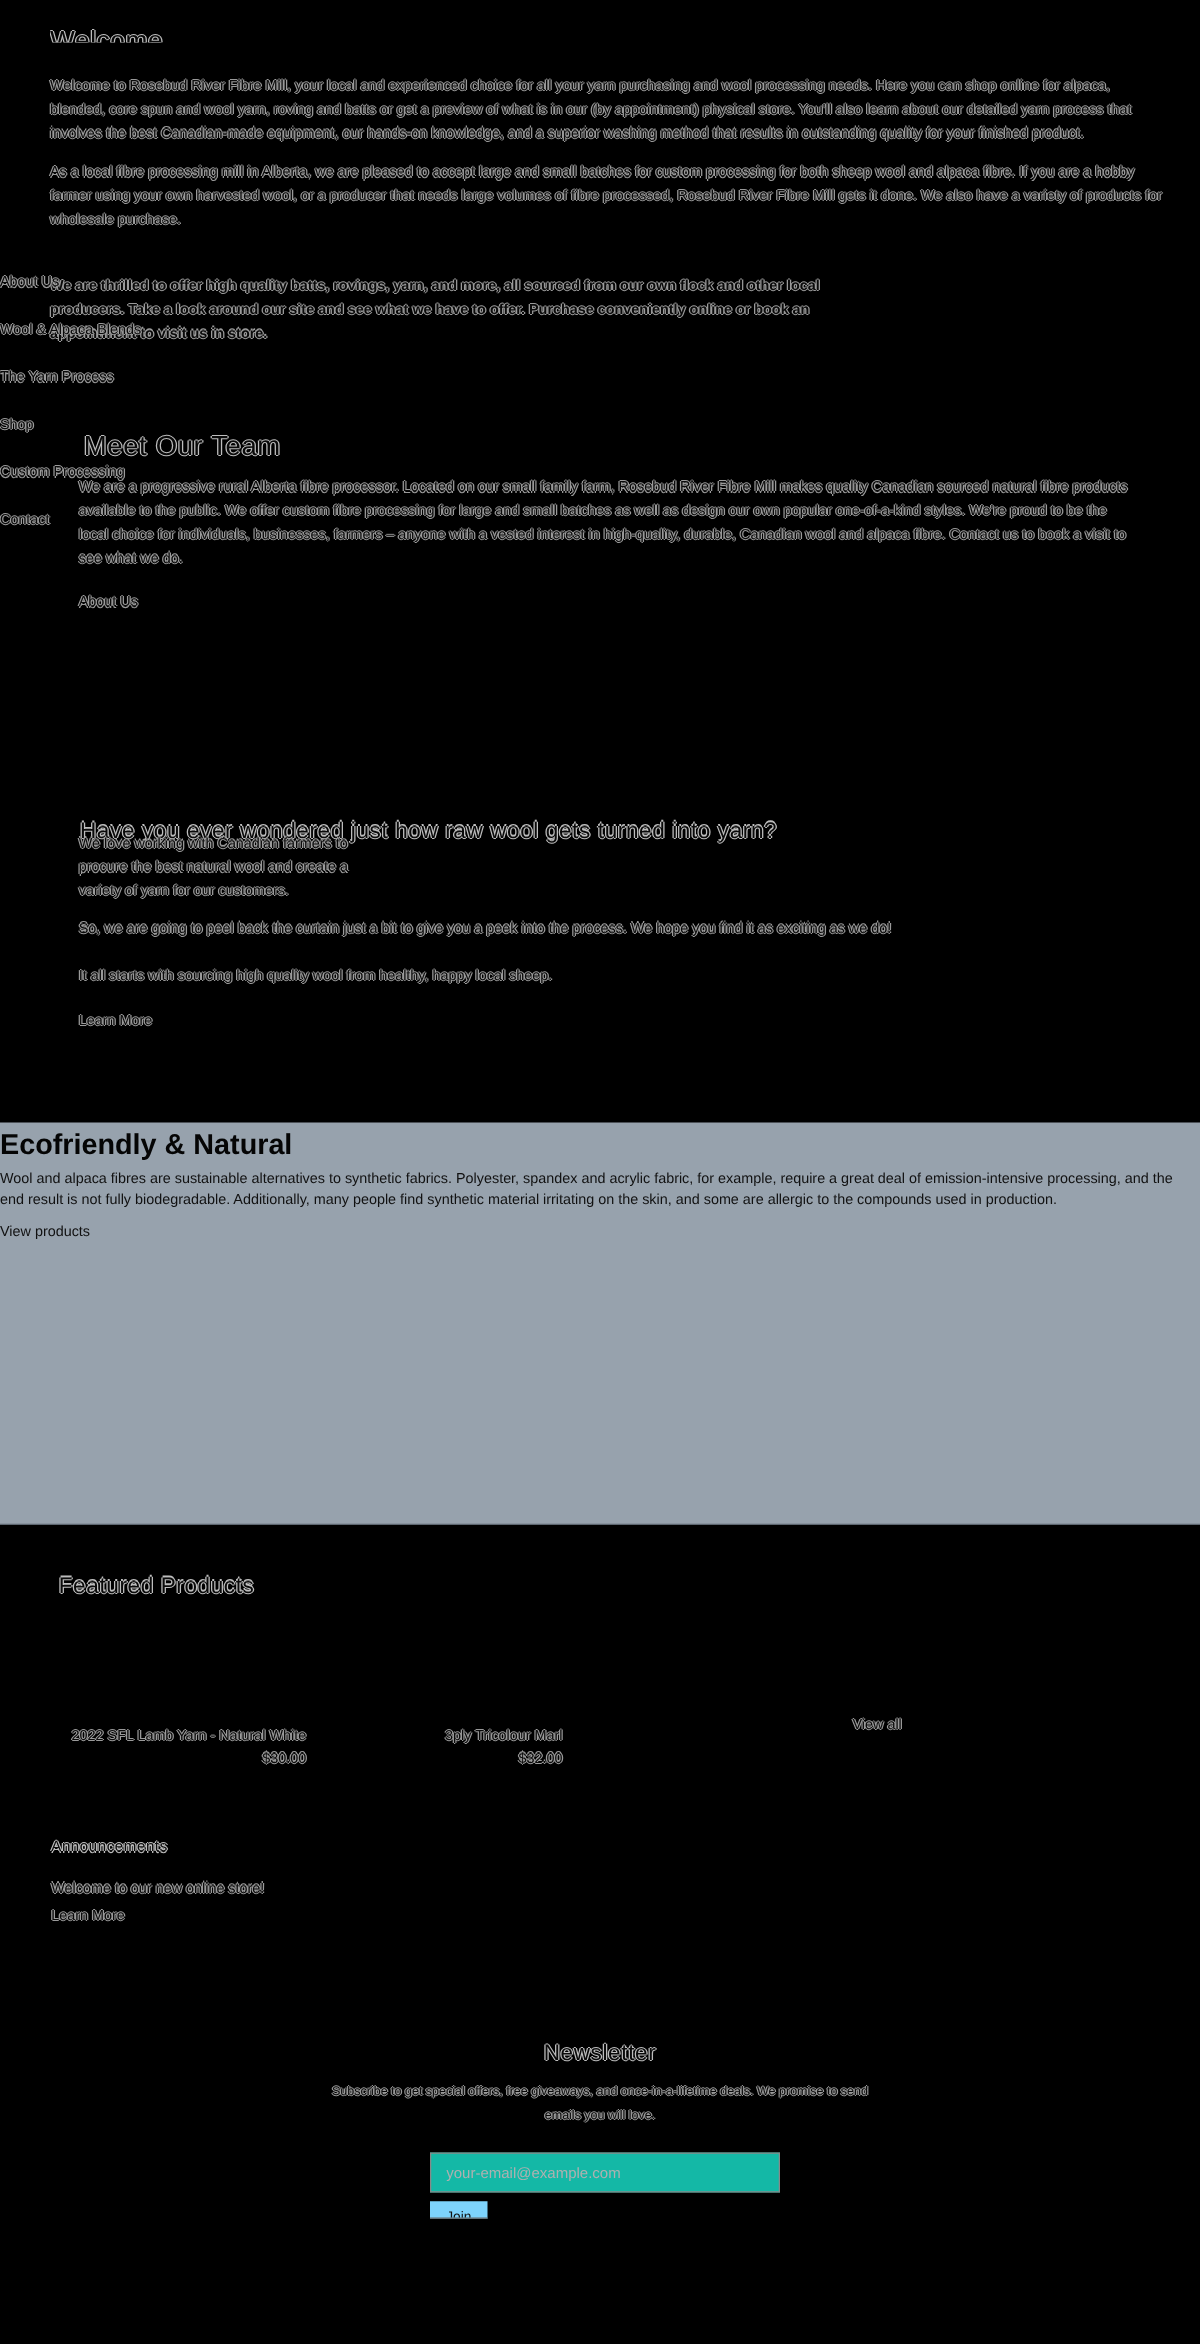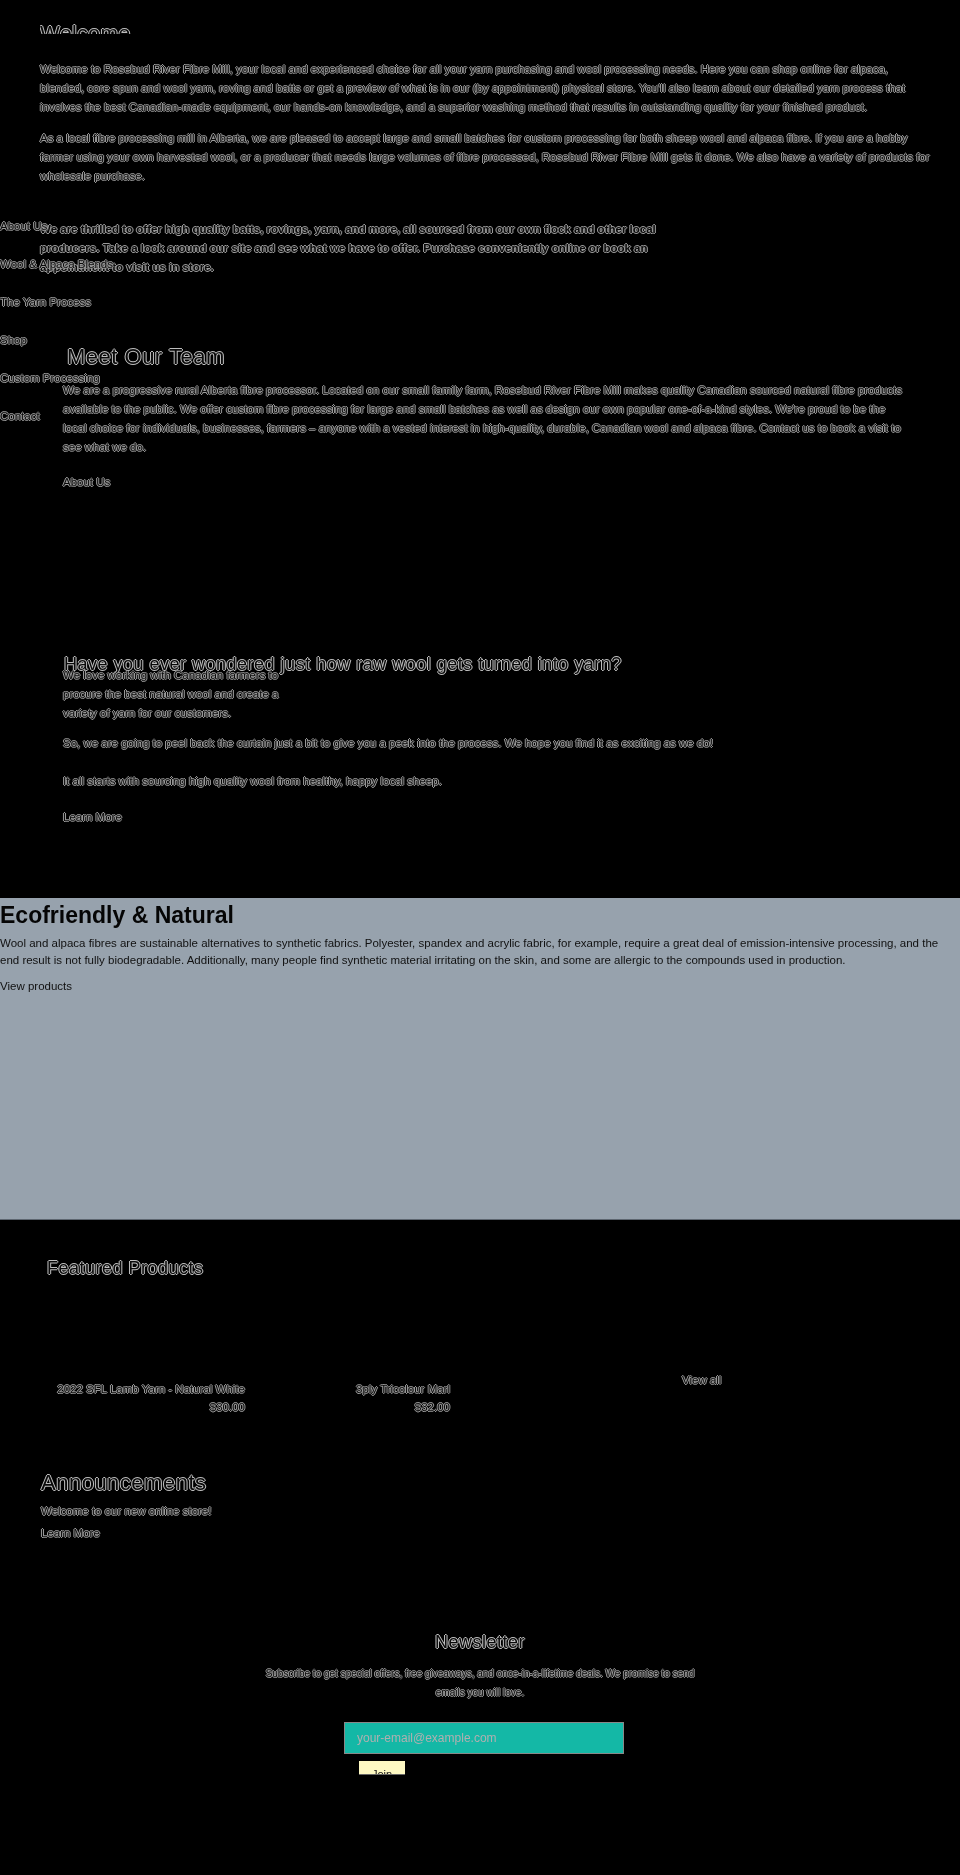--- a/index.html
+++ b/index.html
@@ -50,37 +50,37 @@
     #eco-link { position: absolute; left: 0; top: 82px; font-size: 11.5px; color: #111; cursor: pointer; }
 
     
     #feat-title { left: 47px; top: 1258px; font-size: 18px; }
     .product { position: absolute; text-align: right; font-size: 11.5px; line-height: 18px; }
     #prod-0 { left: 40px; top: 1380px; width: 205px; }
     #prod-1 { left: 290px; top: 1380px; width: 160px; }
     #view-all { left: 682px; top: 1374px; font-size: 11.5px; cursor: pointer; }
 
     
-    #ann-title { left: 41px; top: 1470px; font-size: 22px; }
+    #ann-title { left: 41px; top: 1470px; font-size: 12px; }
     #ann-text { left: 41px; top: 1505px; font-size: 11.5px; }
     #ann-link { left: 41px; top: 1527px; font-size: 11.5px; cursor: pointer; }
 
     
     #news-title { left: 0; width: 960px; top: 1632px; text-align: center; font-size: 18px; }
     #news-desc { left: 265px; width: 430px; top: 1664px; text-align: center; font-size: 10px; line-height: 19px; }
     #news-input {
       left: 344px; top: 1722px; width: 280px; height: 32px; box-sizing: border-box;
       border: 1px solid #888; background: #14b8a6; font-size: 12px; padding: 0 12px; color: #333;
       font-family: "Liberation Sans", sans-serif; outline: none;
     }
     #news-input::placeholder { color: #b0b0b0; }
     #news-join {
-      left: 344px; top: 1761px; width: 46px; height: 14px; background: #fef9c3; border: none;
+      left: 344px; top: 1761px; width: 46px; height: 14px; background: #7dd3fc; border: none;
       border-bottom: 1px solid #666; font-size: 11px; line-height: 26px; overflow: hidden; padding: 0;
-      color: #111; font-family: "Liberation Sans", sans-serif; cursor: pointer; margin-left: 15px;
+      color: #111; font-family: "Liberation Sans", sans-serif; cursor: pointer;
     }
   </style>
 </head>
 <body>
 
 <div class="abs ghost-h" id="welcome-title">Welcome</div>
 <p class="abs ghost body-text" id="welcome-p1">Welcome to Rosebud River Fibre Mill, your local and experienced choice for all your yarn purchasing and wool processing needs. Here you can shop online for alpaca, blended, core spun and wool yarn, roving and batts or get a preview of what is in our (by appointment) physical store. You'll also learn about our detailed yarn process that involves the best Canadian-made equipment, our hands-on knowledge, and a superior washing method that results in outstanding quality for your finished product.</p>
 <p class="abs ghost body-text" id="welcome-p2">As a local fibre processing mill in Alberta, we are pleased to accept large and small batches for custom processing for both sheep wool and alpaca fibre. If you are a hobby farmer using your own harvested wool, or a producer that needs large volumes of fibre processed, Rosebud River Fibre Mill gets it done. We also have a variety of products for wholesale purchase.</p>
 <p class="abs ghost body-text" id="welcome-p3" style="width:640px">We are thrilled to offer high quality batts, rovings, yarn, and more, all sourced from our own flock and other local producers. Take a look around our site and see what we have to offer. Purchase conveniently online or book an appointment to visit us in store.</p>
 

